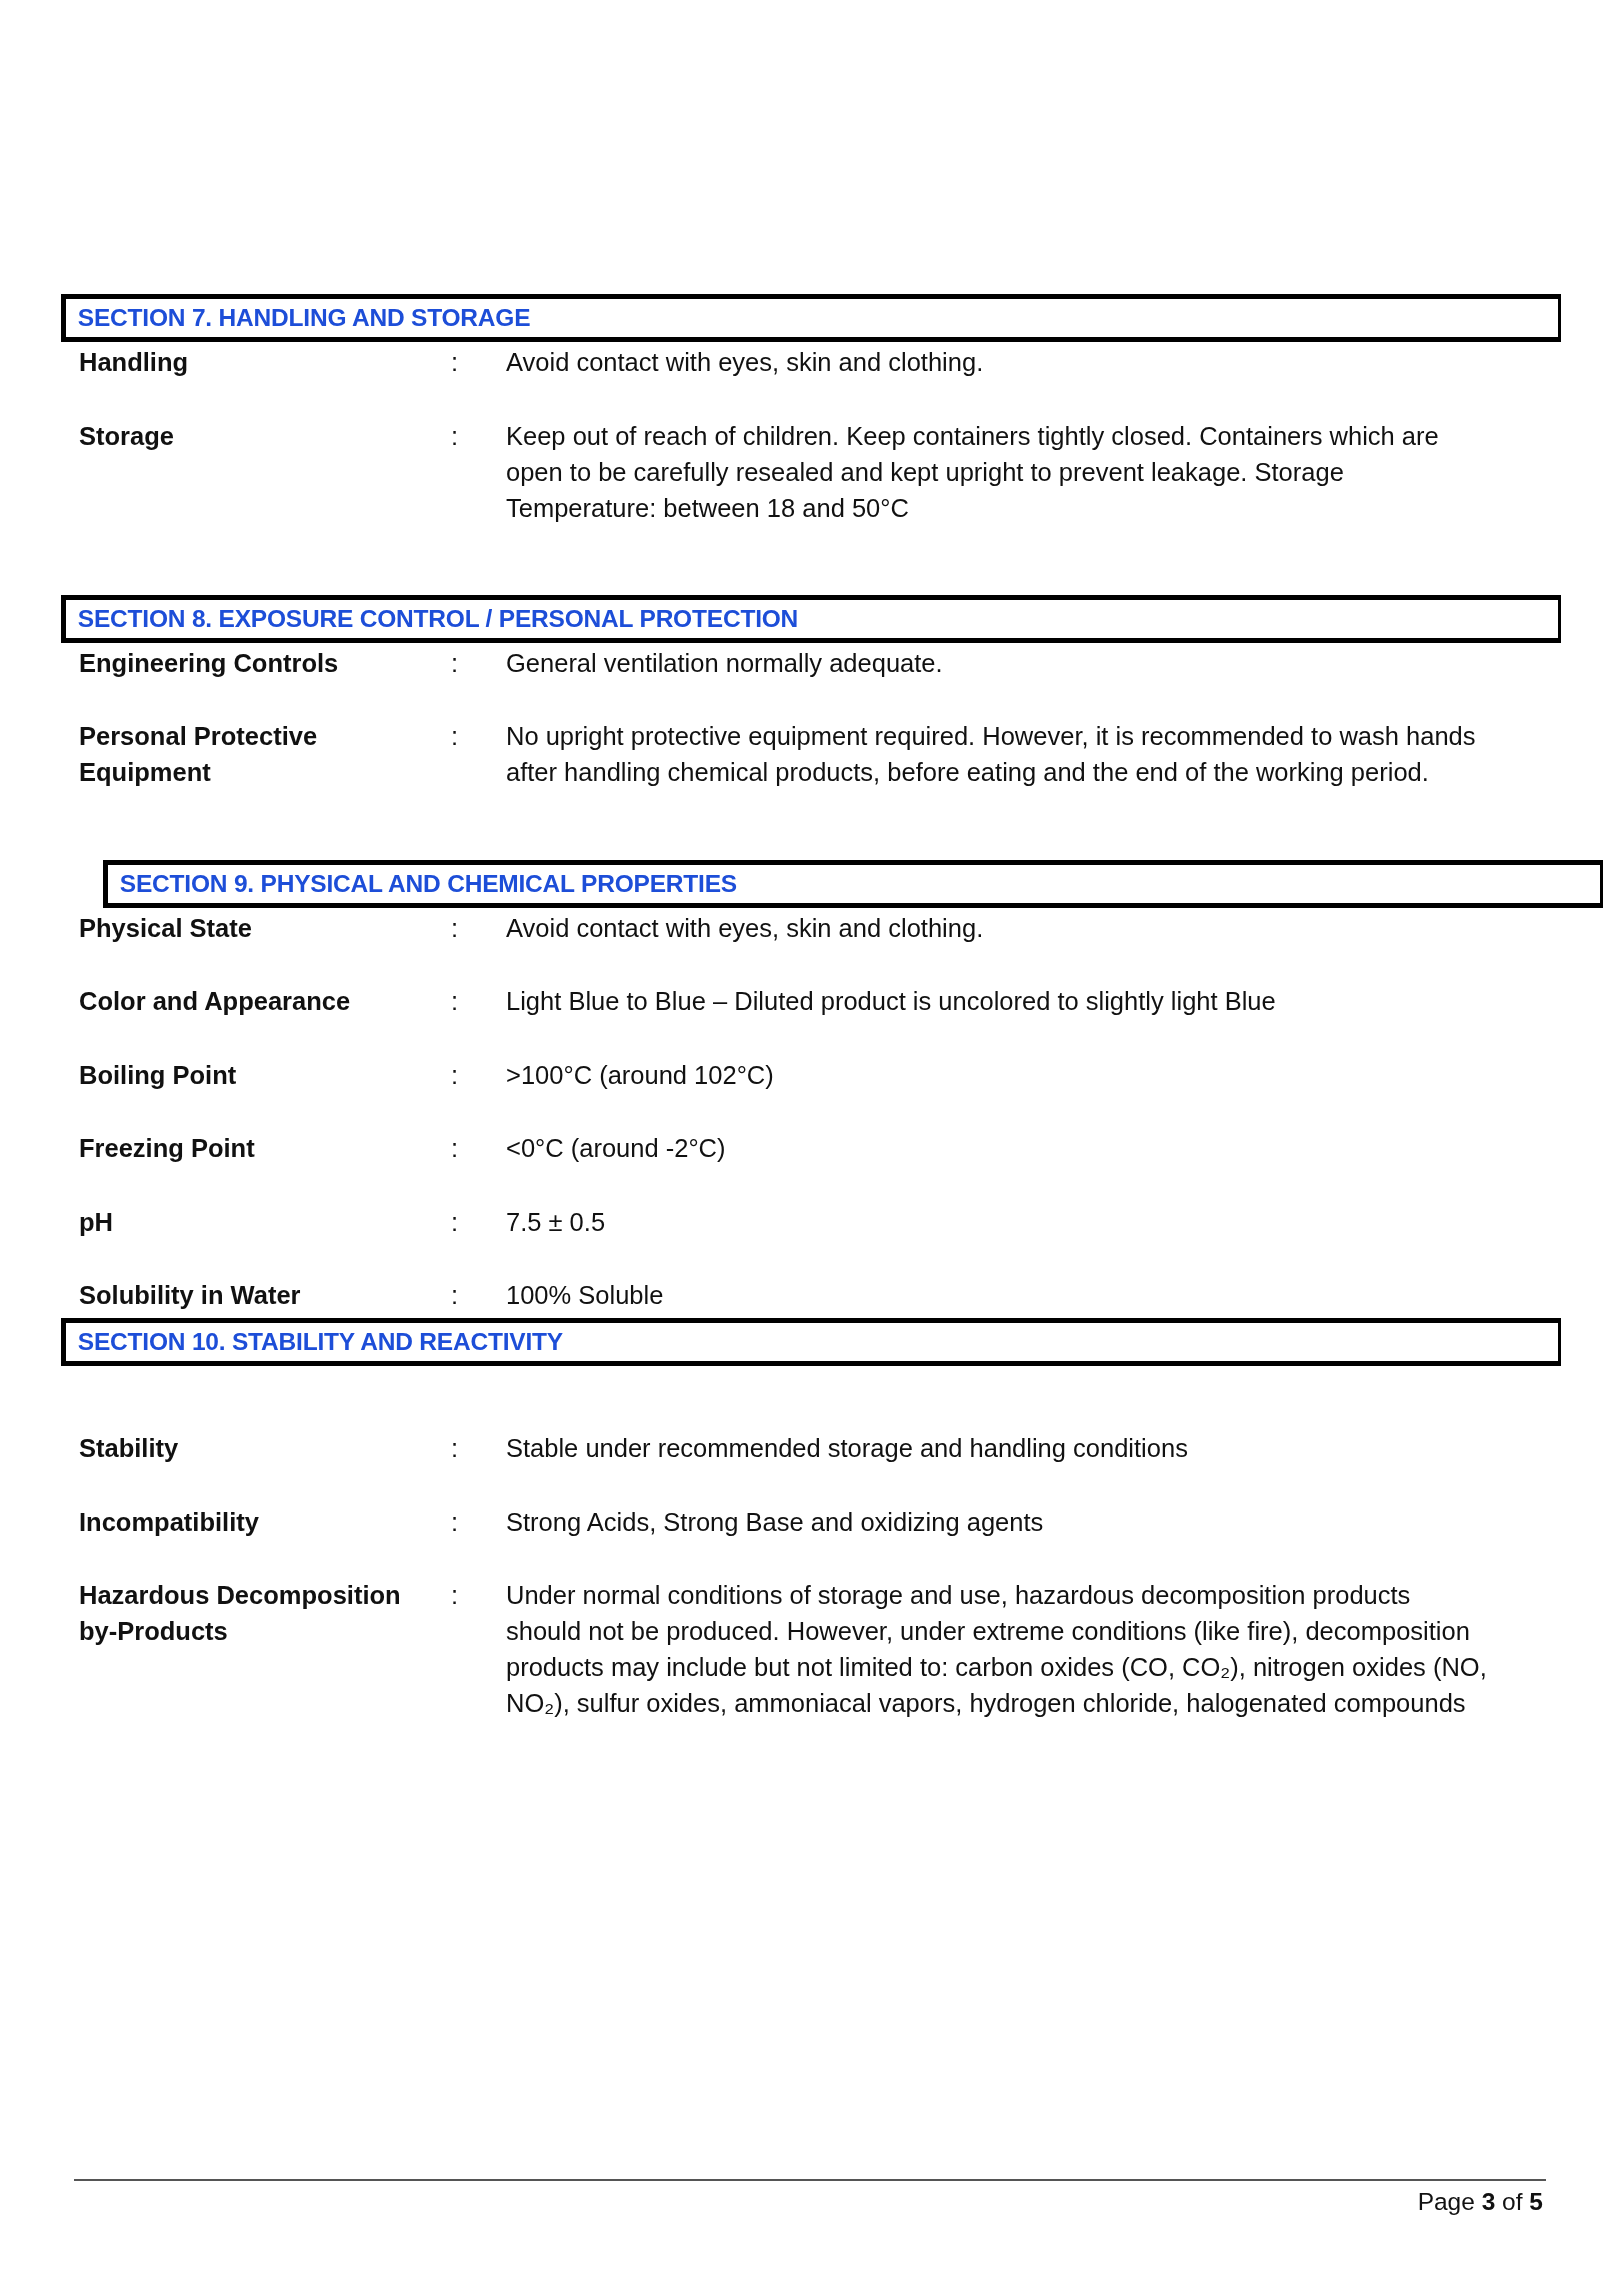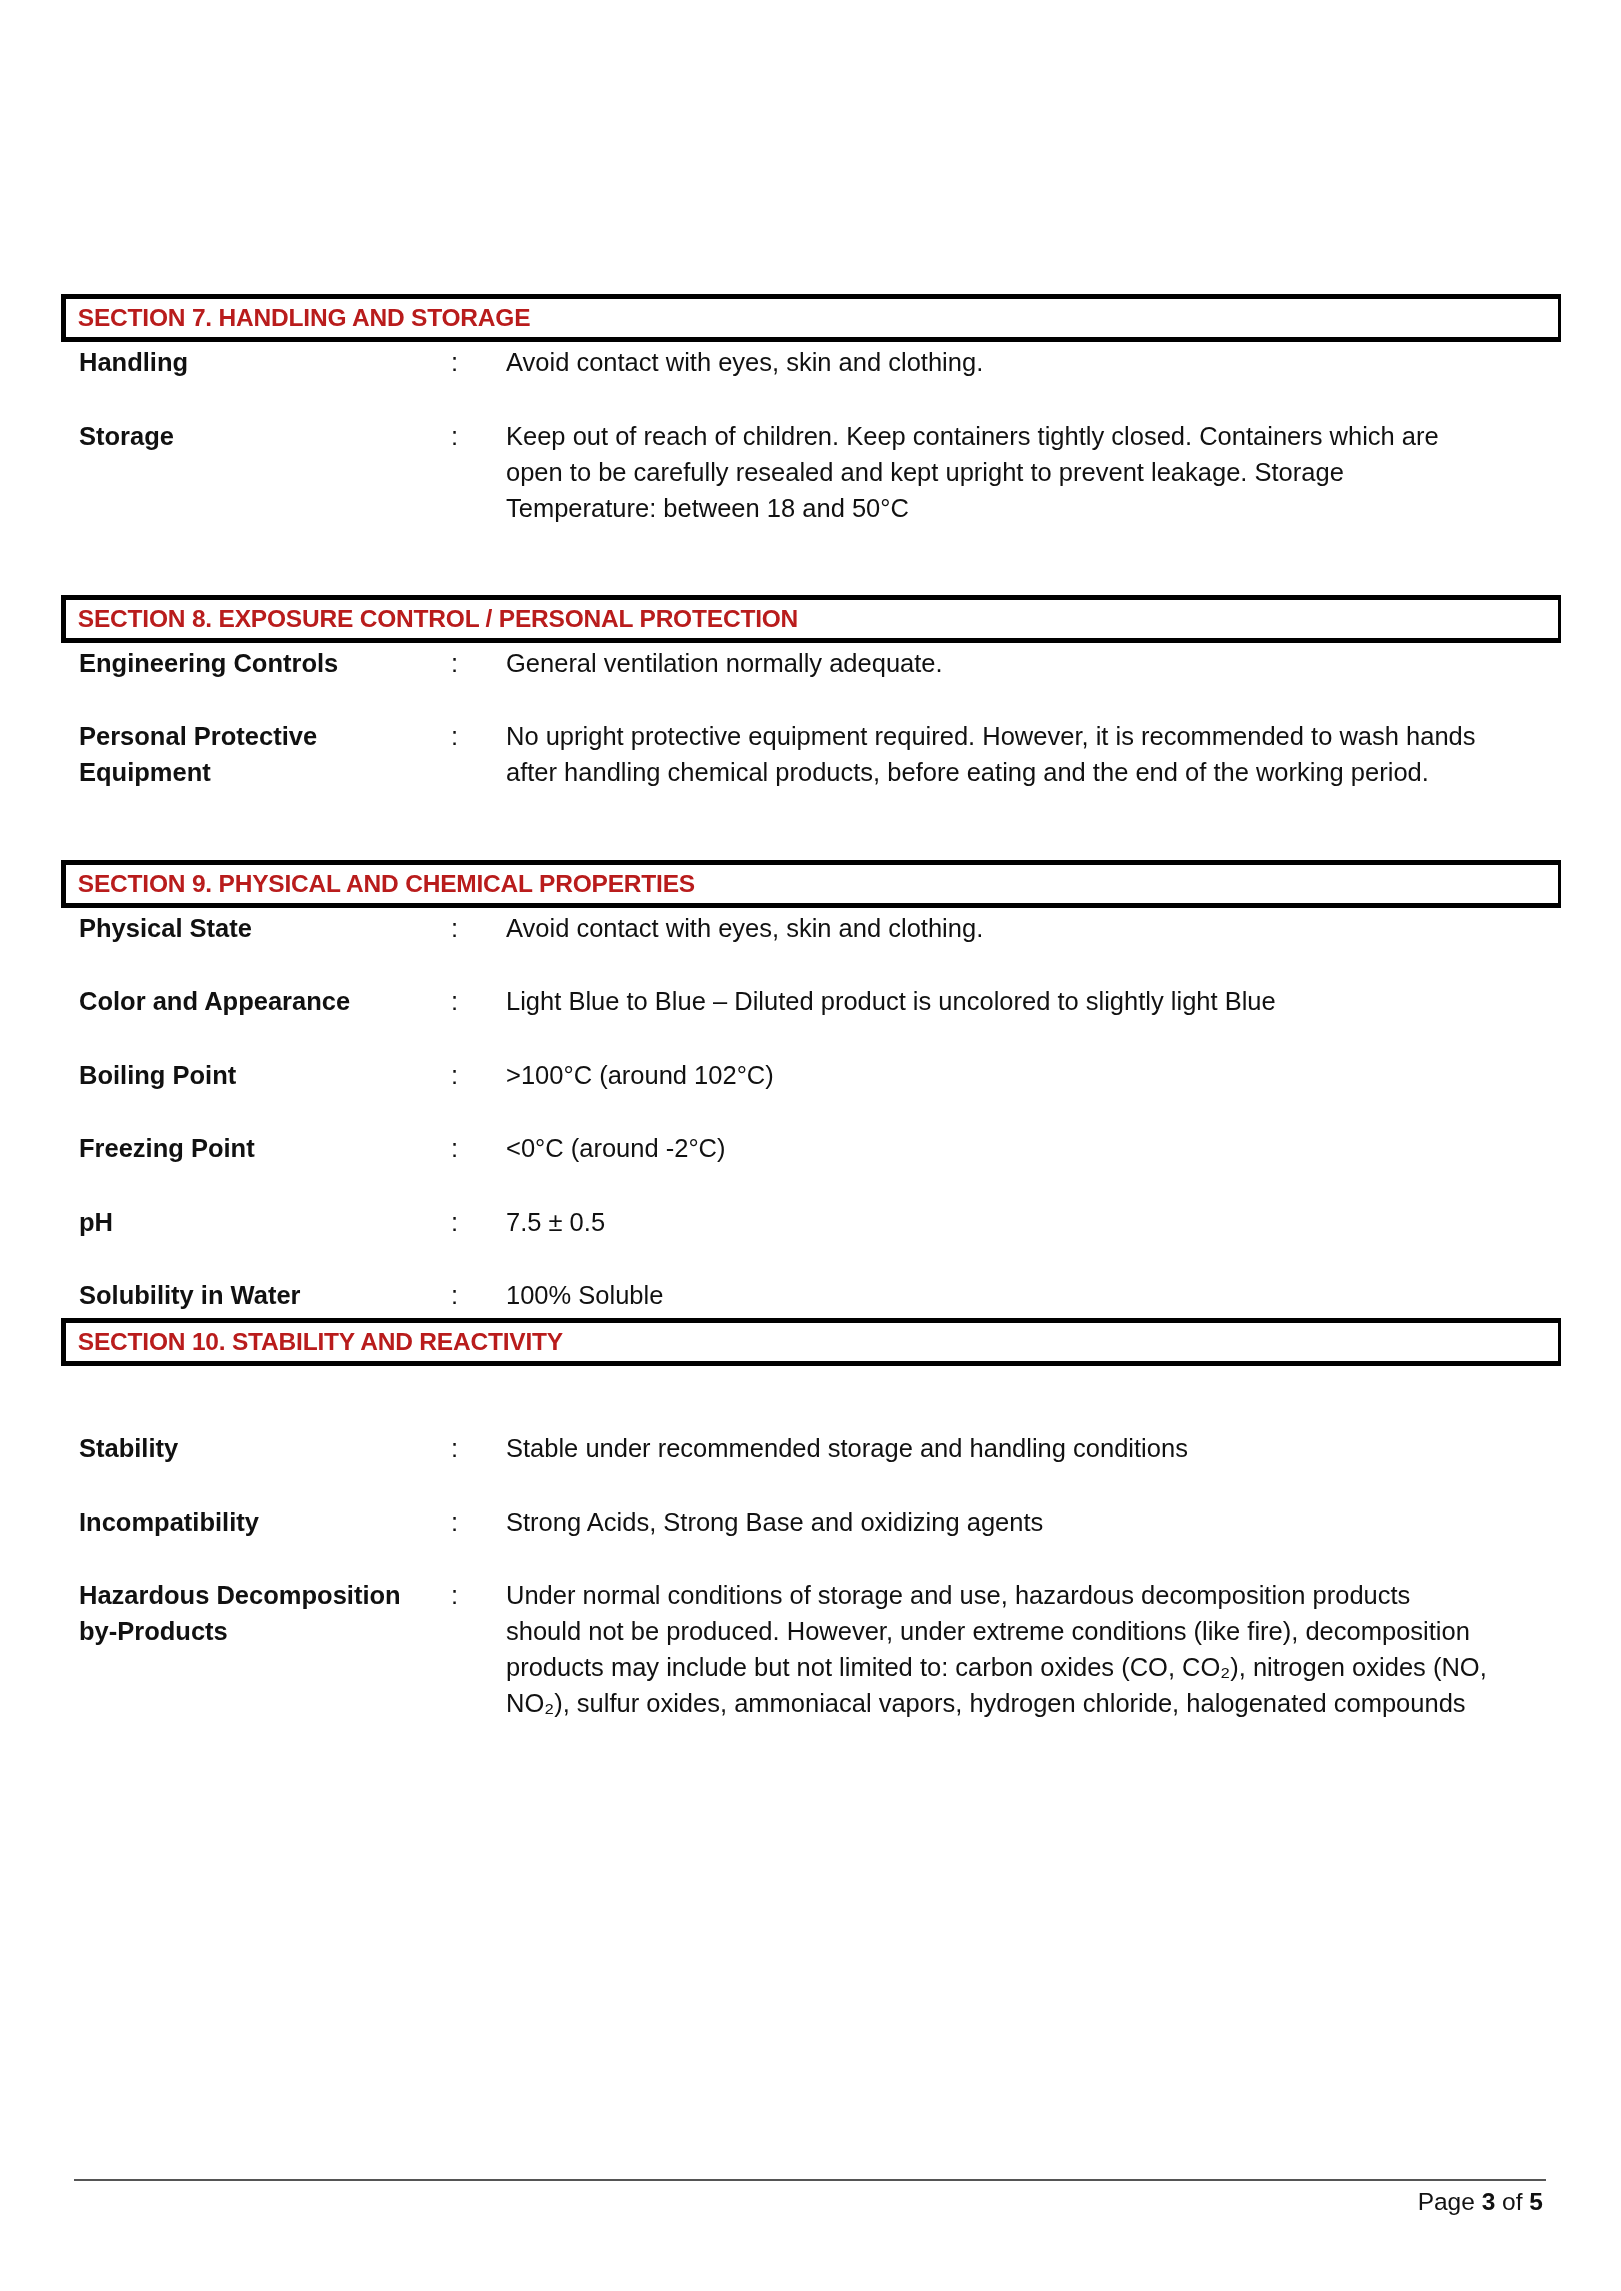--- a/index.html
+++ b/index.html
@@ -10,21 +10,21 @@
   .section-box {
     position: absolute; left: 61px; width: 1500px; height: 48px;
     box-sizing: border-box;
     border-top: 5.9px solid #000; border-bottom: 5.9px solid #000;
     border-left: 5.9px solid #000; border-right: 3.9px solid #000;
     background: #fff;
   }
   .section-title {
     position: absolute; left: 11.8px; top: 2.9px;
     font-weight: bold; font-size: 24.5px; line-height: 31px; letter-spacing: -0.2px;
-    white-space: nowrap; color: #b91c1c;
+    white-space: nowrap; color: #1d4ed8;
   }
   .row { position: absolute; left: 0; width: 1621px; }
   .label {
     position: absolute; left: 79px; width: 353px;
     font-size: 25.5px; line-height: 36px; white-space: pre-line; font-weight: bold;
   }
   .colon {
     position: absolute; left: 451px;
     font-size: 25.5px; line-height: 36px;
   }
@@ -69,21 +69,21 @@
   <div class="value">General ventilation normally adequate.</div>
 </div>
 <div class="row" style="top:718px;">
   <div class="label">Personal Protective
 Equipment</div>
   <div class="colon">:</div>
   <div class="value">No upright protective equipment required. However, it is recommended to wash hands
 after handling chemical products, before eating and the end of the working period.</div>
 </div>
 
-<div class="section-box" style="top:860px;">
+<div class="section-box" style="top:860px;margin-left:42px;">
   <div class="section-title">SECTION 9. PHYSICAL AND CHEMICAL PROPERTIES</div>
 </div>
 <div class="row" style="top:910px;">
   <div class="label">Physical State</div>
   <div class="colon">:</div>
   <div class="value">Avoid contact with eyes, skin and clothing.</div>
 </div>
 <div class="row" style="top:983px;">
   <div class="label">Color and Appearance</div>
   <div class="colon">:</div>

